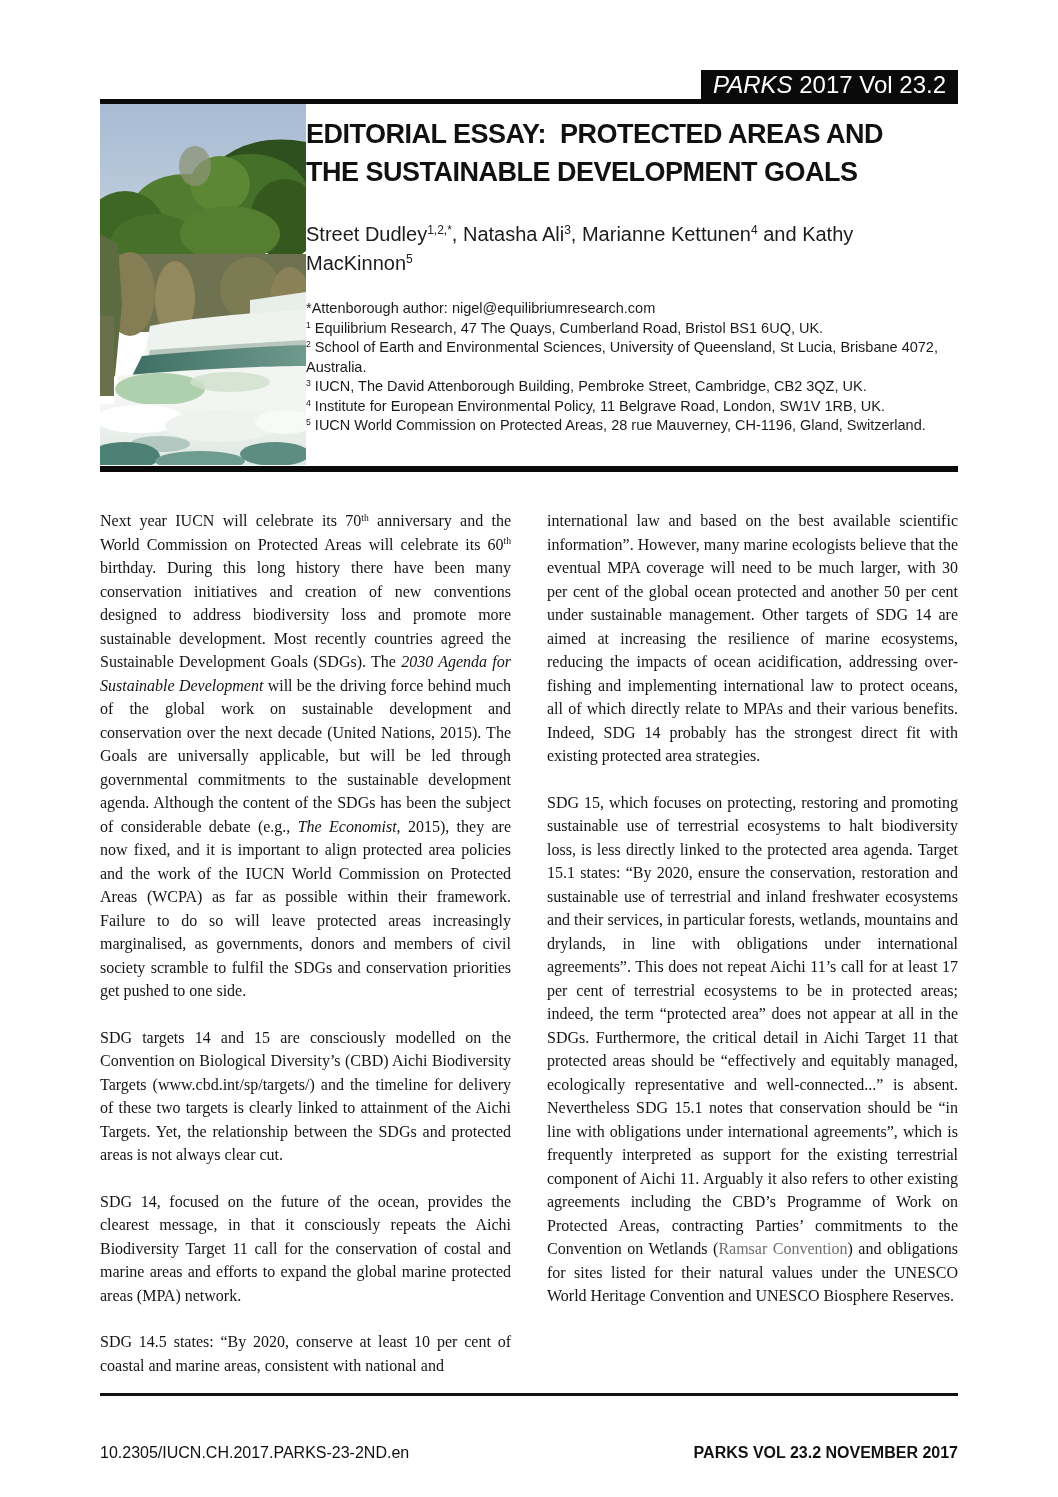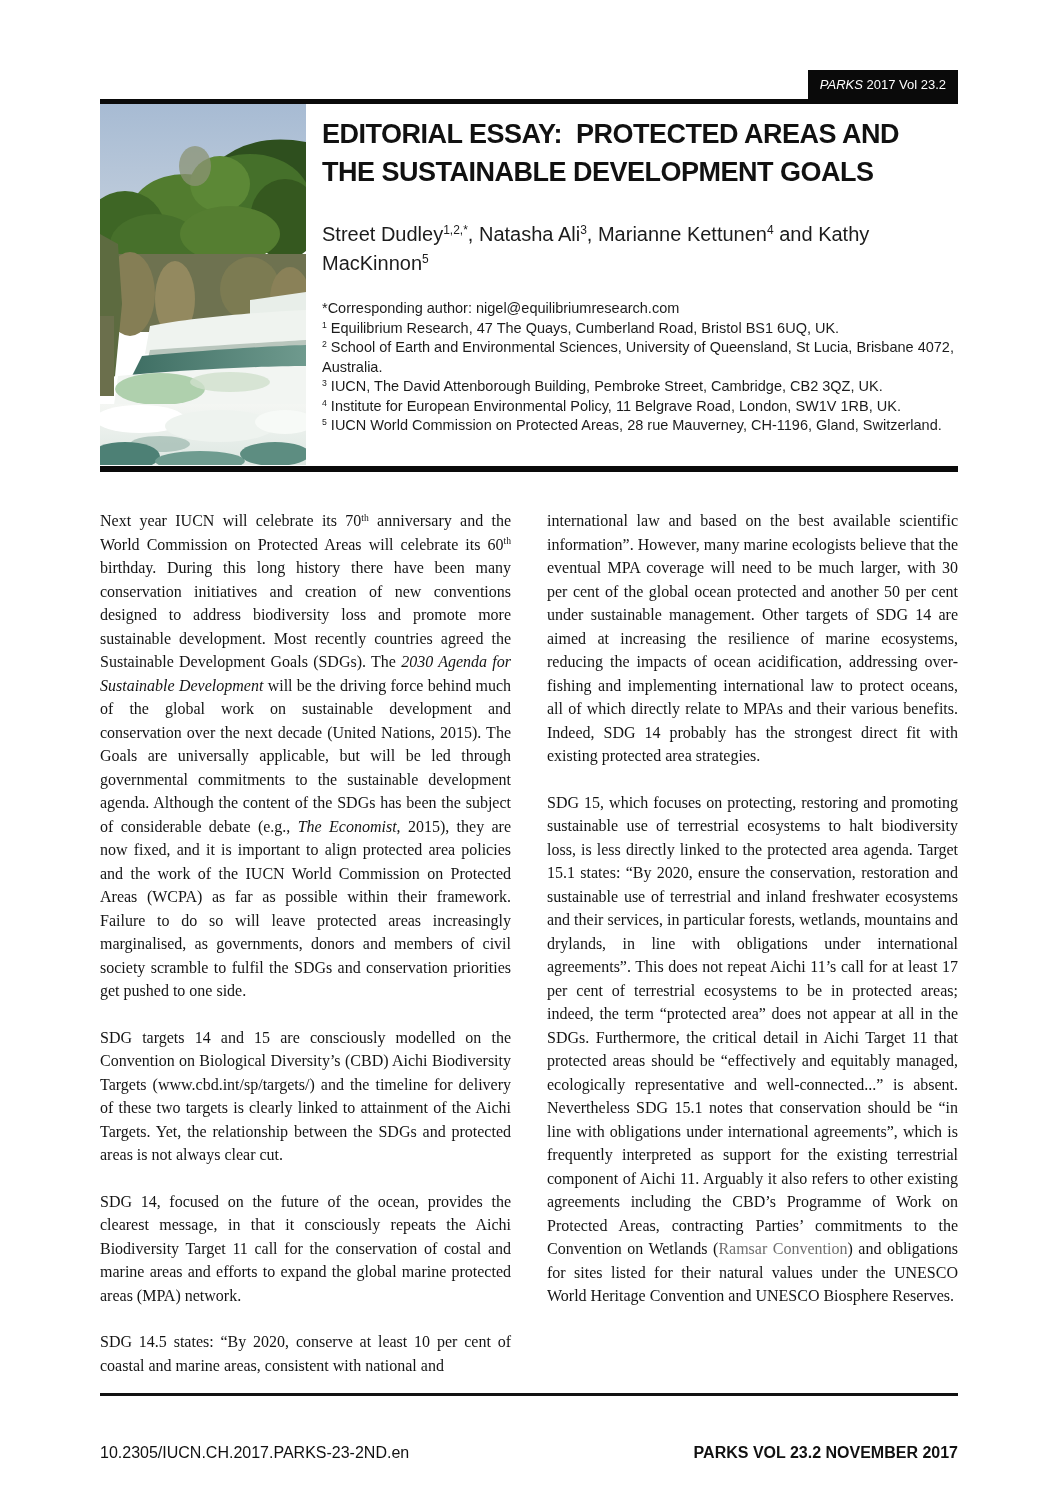--- a/index.html
+++ b/index.html
@@ -1,25 +1,25 @@
 <!DOCTYPE html>
 <html><head>
 <meta charset="utf-8">
 <style>
   html,body{margin:0;padding:0;background:#ffffff;}
   .page{position:relative;width:1058px;height:1497px;background:#ffffff;overflow:hidden;
         font-family:"Liberation Sans",sans-serif;color:#1a1a1a;}
   
   .badge{position:absolute;top:70px;right:100px;height:30px;line-height:30px;
-         background:#0a0a0a;color:#ffffff;padding:0 12px;font-size:13px;}
+         background:#0a0a0a;color:#ffffff;padding:0 12px;font-size:24px;}
   .badge .run-italic{font-style:italic;}
   .top-rule{position:absolute;left:100px;top:99px;width:858px;height:5px;background:#0a0a0a;}
   .header-row{position:absolute;left:100px;top:104px;width:858px;display:flex;}
   .photo{width:206px;height:361px;flex:0 0 206px;overflow:hidden;}
-  .header-text{margin-left:16px;width:636px;}
+  .header-text{margin-left:0;width:636px;}
   .title{margin-top:11px;font-size:27px;line-height:38px;font-weight:bold;
          letter-spacing:-0.5px;color:#111;white-space:pre-wrap;}
   .authors{margin-top:29px;font-size:20px;line-height:29px;color:#1c1c1c;}
   .affils{margin-top:21px;font-size:14.5px;line-height:19.5px;color:#1c1c1c;}
   .affil{margin:0;}
   
   .mid-rule{position:absolute;left:100px;top:466px;width:858px;height:6px;background:#0a0a0a;}
   
   .columns{position:absolute;left:100px;top:509px;width:858px;display:flex;
            justify-content:space-between;
@@ -93,21 +93,21 @@
         <ellipse cx="25" cy="352" rx="35" ry="14" fill="#4d8075"></ellipse>
         <ellipse cx="100" cy="357" rx="45" ry="10" fill="#6f9c90"></ellipse>
         <ellipse cx="175" cy="350" rx="35" ry="12" fill="#5d8d81"></ellipse>
       </svg>
     </div>
 
     <div class="header-text">
       <div class="title">EDITORIAL ESSAY:  PROTECTED AREAS AND THE SUSTAINABLE DEVELOPMENT GOALS</div>
       <div class="authors"><span>Street Dudley</span><sup>1,2,*</sup><span>, Natasha Ali</span><sup>3</sup><span>, Marianne Kettunen</span><sup>4</sup><span> and Kathy MacKinnon</span><sup>5</sup></div>
       <div class="affils">
-        <p class="affil"><span>*Corresponding author: </span><span>nigel@equilibriumresearch.com</span></p>
+        <p class="affil"><span>*Attenborough author: </span><span>nigel@equilibriumresearch.com</span></p>
         <p class="affil"><sup>1</sup><span> Equilibrium Research, 47 The Quays, Cumberland Road, Bristol BS1 6UQ, UK.</span></p>
         <p class="affil"><sup>2</sup><span> School of Earth and Environmental Sciences, University of Queensland, St Lucia, Brisbane 4072, Australia.</span></p>
         <p class="affil"><sup>3</sup><span> IUCN, The David Attenborough Building, Pembroke Street, Cambridge, CB2 3QZ, UK.</span></p>
         <p class="affil"><sup>4</sup><span> Institute for European Environmental Policy, 11 Belgrave Road, London, SW1V 1RB, UK.</span></p>
         <p class="affil"><sup>5</sup><span> IUCN World Commission on Protected Areas, 28 rue Mauverney, CH-1196, Gland, Switzerland.</span></p>
       </div>
     </div>
   </div>
 
   <div class="mid-rule"></div>

